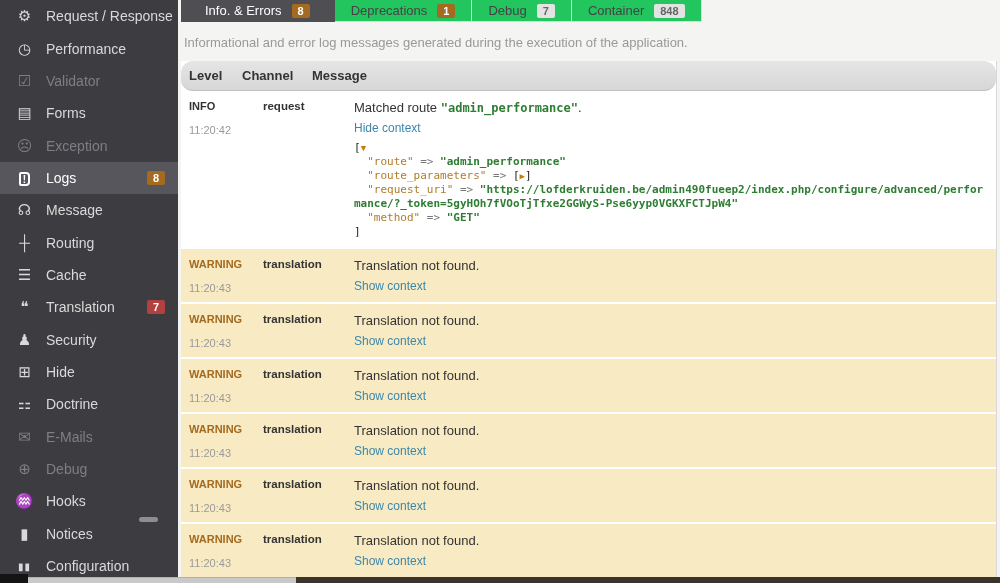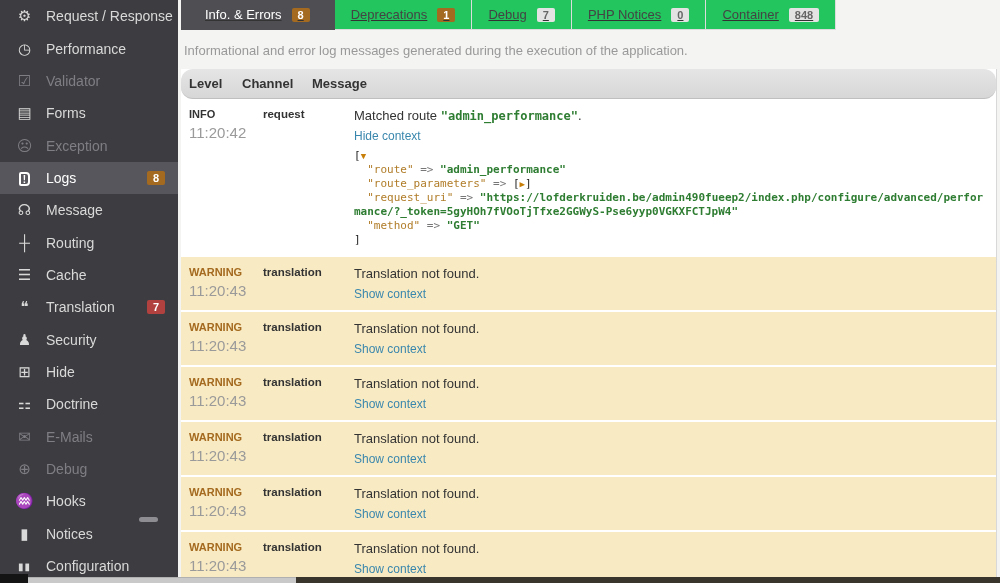--- a/index.html
+++ b/index.html
@@ -35,21 +35,21 @@
   }
   .badge-amber { background:#a46a1f; }
   .badge-red   { background:#b0413e; }
   #sb-thumb {
     position:absolute; left:139px; top:517px; width:19px; height:5px;
     background:#8d8d92; border-radius:3px; z-index:2;
   }
   
   #main { position:absolute; left:181px; top:0; right:0; bottom:0; }
   
-  #tabbar { display:flex; height:30px;text-decoration:underline; }
+  #tabbar { display:flex; height:22px; }
   .tab {
     display:flex; align-items:center; padding:0 16px;
     background:#22c55e; border-right:1px solid #dcdcdc; border-bottom:1px solid #dcdcdc;
     color:#444; font-size:13px; cursor:pointer; white-space:nowrap;
   }
   .tab.active { background:#4e4e53; border-color:#4e4e53; color:#fff; padding:0 24px; }
   .tab-badge {
     margin-left:10px; font-size:11px; font-weight:bold;
     padding:1px 6px; border-radius:2px;
   }
@@ -64,21 +64,21 @@
     background:linear-gradient(#e5e5e5,#d7d7d7);
     border-bottom:1px solid #bfbfbf;
     border-radius:12px;
   }
   .th { padding:7px 8px; font-weight:bold; font-size:13px; color:#333; }
   .log-row { display:grid; grid-template-columns:53px 70px 1fr; background:#fff;gap:21px; }
   .log-row.status-warning { background:#f8eac3; border-top:2px solid #fff; }
   .cell { padding:9px 8px 8px 8px; }
   .level-name { font-weight:bold; font-size:11px; color:#333; }
   .status-warning .level-name { color:#a46a1f; }
-  .time { color:#9a9a9a; font-size:15px; margin-top:4px; }
+  .time { color:#9a9a9a; font-size:11px; margin-top:12px; }
   .channel { font-weight:bold; font-size:11.5px; color:#333; }
   .msg { font-size:13px; color:#333; }
   .code {
     font-family:"DejaVu Sans Mono", monospace;
     color:#2e7d32; font-weight:bold; font-size:12px;
   }
   .ctx-link {
     display:inline-block; margin-top:6px;
     color:#3a87ad; font-size:12px; text-decoration:none; cursor:pointer;
   }
@@ -186,24 +186,20 @@
       </div>
       <div class="tab">
         <span class="tab-label">Deprecations</span>
         <span class="tab-badge amber">1</span>
       </div>
       <div class="tab">
         <span class="tab-label">Debug</span>
         <span class="tab-badge gray">7</span>
       </div>
       <div class="tab">
-        <span class="tab-label">PHP Notices</span>
-        <span class="tab-badge gray">0</span>
-      </div>
-      <div class="tab">
         <span class="tab-label">Container</span>
         <span class="tab-badge gray">848</span>
       </div>
     </div>
   <p id="description">Informational and error log messages generated during the execution of the application.</p>
   <div id="log-table">
     <div class="thead">
         <div class="th">Level</div>
         <div class="th">Channel</div>
         <div class="th">Message</div>

